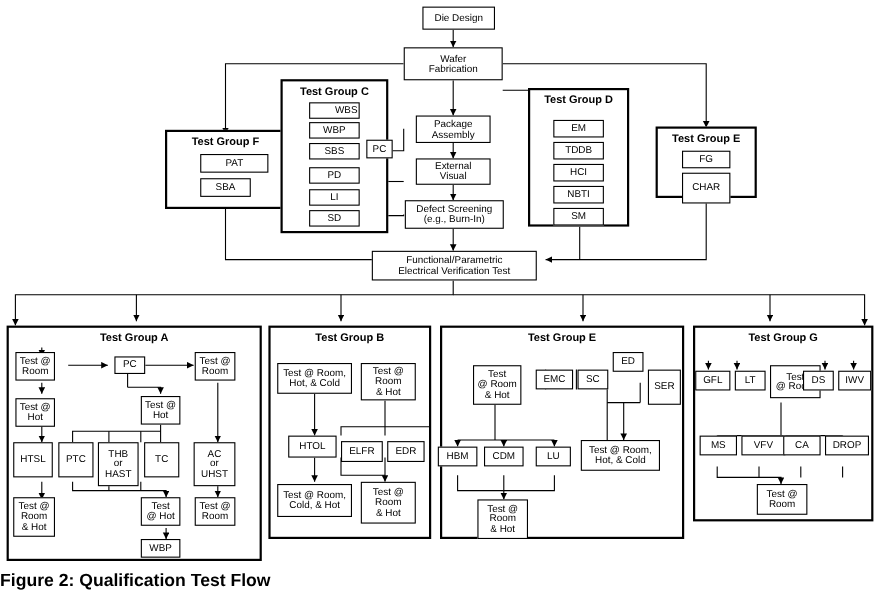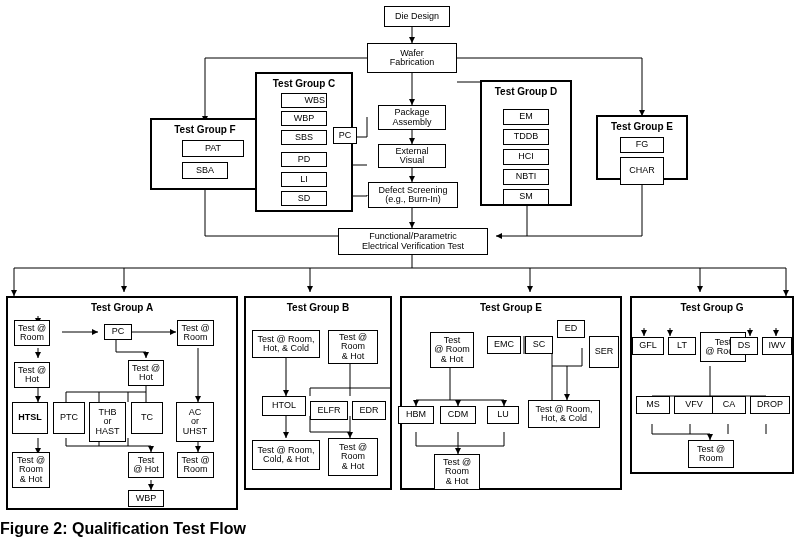--- a/index.html
+++ b/index.html
@@ -201,21 +201,21 @@
     </div>
   <div class="box" style="left:177px;top:320px;width:37px;height:26px;white-space:pre-line;">
     <span>Test @
 Room</span></div>
   <div class="box" style="left:14px;top:362px;width:36px;height:26px;white-space:pre-line;">
     <span>Test @
 Hot</span></div>
   <div class="box" style="left:128px;top:360px;width:36px;height:26px;white-space:pre-line;">
     <span>Test @
 Hot</span></div>
-  <div class="box" style="left:12px;top:402px;width:36px;height:32px;font-weight:bold;">
+  <div class="box" style="left:12px;top:402px;width:36px;height:32px;">
     <span>HTSL</span>
     </div>
   <div class="box" style="left:53px;top:402px;width:32px;height:32px;">
     <span>PTC</span>
     </div>
   <div class="box" style="left:89px;top:402px;width:37px;height:40px;white-space:pre-line;">
     <span>THB
 or
 HAST</span></div>
   <div class="box" style="left:131px;top:402px;width:32px;height:32px;justify-content:center;">

